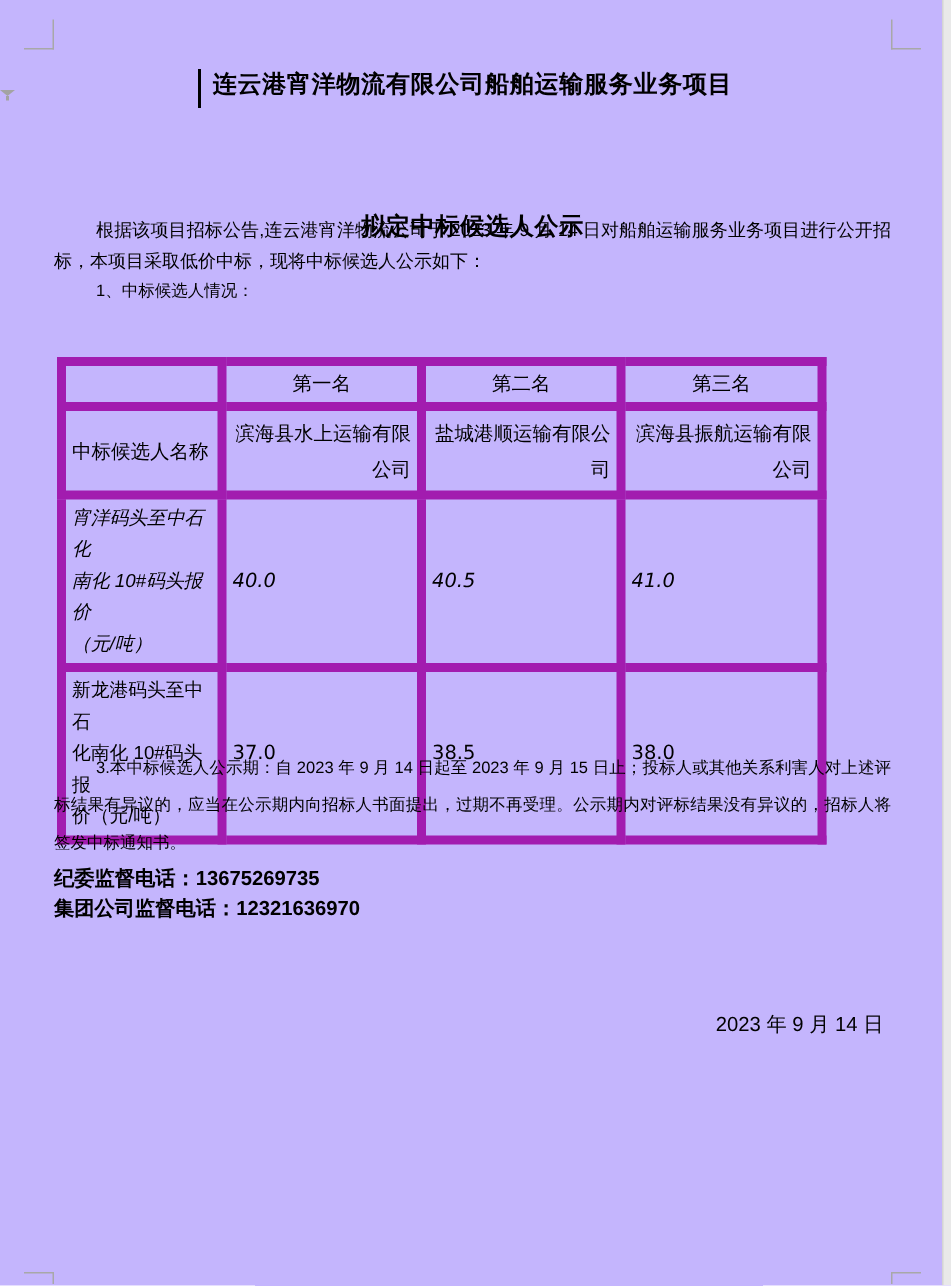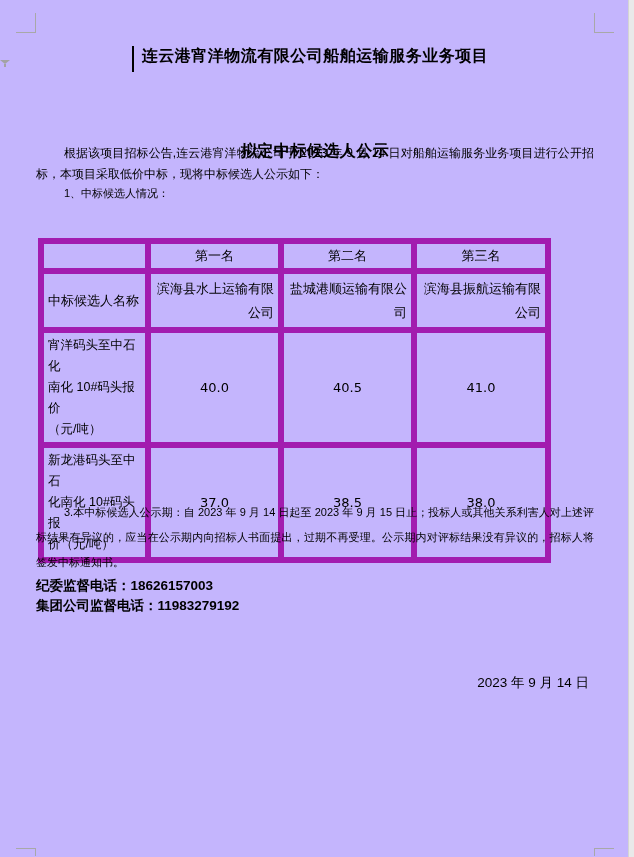--- a/index.html
+++ b/index.html
@@ -62,27 +62,27 @@
     font-size: 13px;
   }
   table.bid-table td {
     border: 6px solid #a21caf;
     vertical-align: middle;
     padding: 2px 4px;
     overflow: hidden;
   }
   tr.row-head { height: 30px; }
   tr.row-names { height: 59px; }
-  tr.row-price1 { height: 65px; }
+  tr.row-price1 { height: 65px; font-style: italic; }
   tr.row-price2 { height: 71px; }
   td.cell-center { text-align: center; }
   td.cell-label { text-align: left; padding-left: 6px; font-size: 13px; border-radius: 27px; }
   td.cell-route { text-align: left; padding-left: 4px; font-size: 12.5px; line-height: 21px; }
   td.cell-name { text-align: right; line-height: 24px; }
-  td.cell-value { text-align: center; font-family: "DejaVu Sans", sans-serif; font-size: 13px; }
+  td.cell-value { text-align: left; font-family: "DejaVu Sans", sans-serif; font-size: 13px; }
   .preline { white-space: pre-line; }
   
   .scrollbar {
     position: absolute; right: 0; top: 0; width: 6px; height: 857px;
     background: #e9e9e9; border-left: 1px solid #d4d4d4;
   }
 </style>
 </head>
 <body>
 
@@ -143,22 +143,22 @@
 价（元/吨）</td>
           <td class="cell-value">37.0</td>
           <td class="cell-value">38.5</td>
           <td class="cell-value">38.0</td>
         </tr>
       </tbody>
     </table>
   </div>
 
   <div class="para3">3.本中标候选人公示期：自 2023 年 9 月 14 日起至 2023 年 9 月 15 日止；投标人或其他关系利害人对上述评标结果有异议的，应当在公示期内向招标人书面提出，过期不再受理。公示期内对评标结果没有异议的，招标人将签发中标通知书。</div>
-  <div class="phone1">纪委监督电话：18626157003</div>
-  <div class="phone2">集团公司监督电话：11983279192</div>
+  <div class="phone1">纪委监督电话：13675269735</div>
+  <div class="phone2">集团公司监督电话：12321636970</div>
 
   <div class="sig">
     <div class="sig-date">2023 年 9 月 14 日</div>
   </div>
 
   <div class="scrollbar"></div>
 
 </div>
 
 </body></html>

